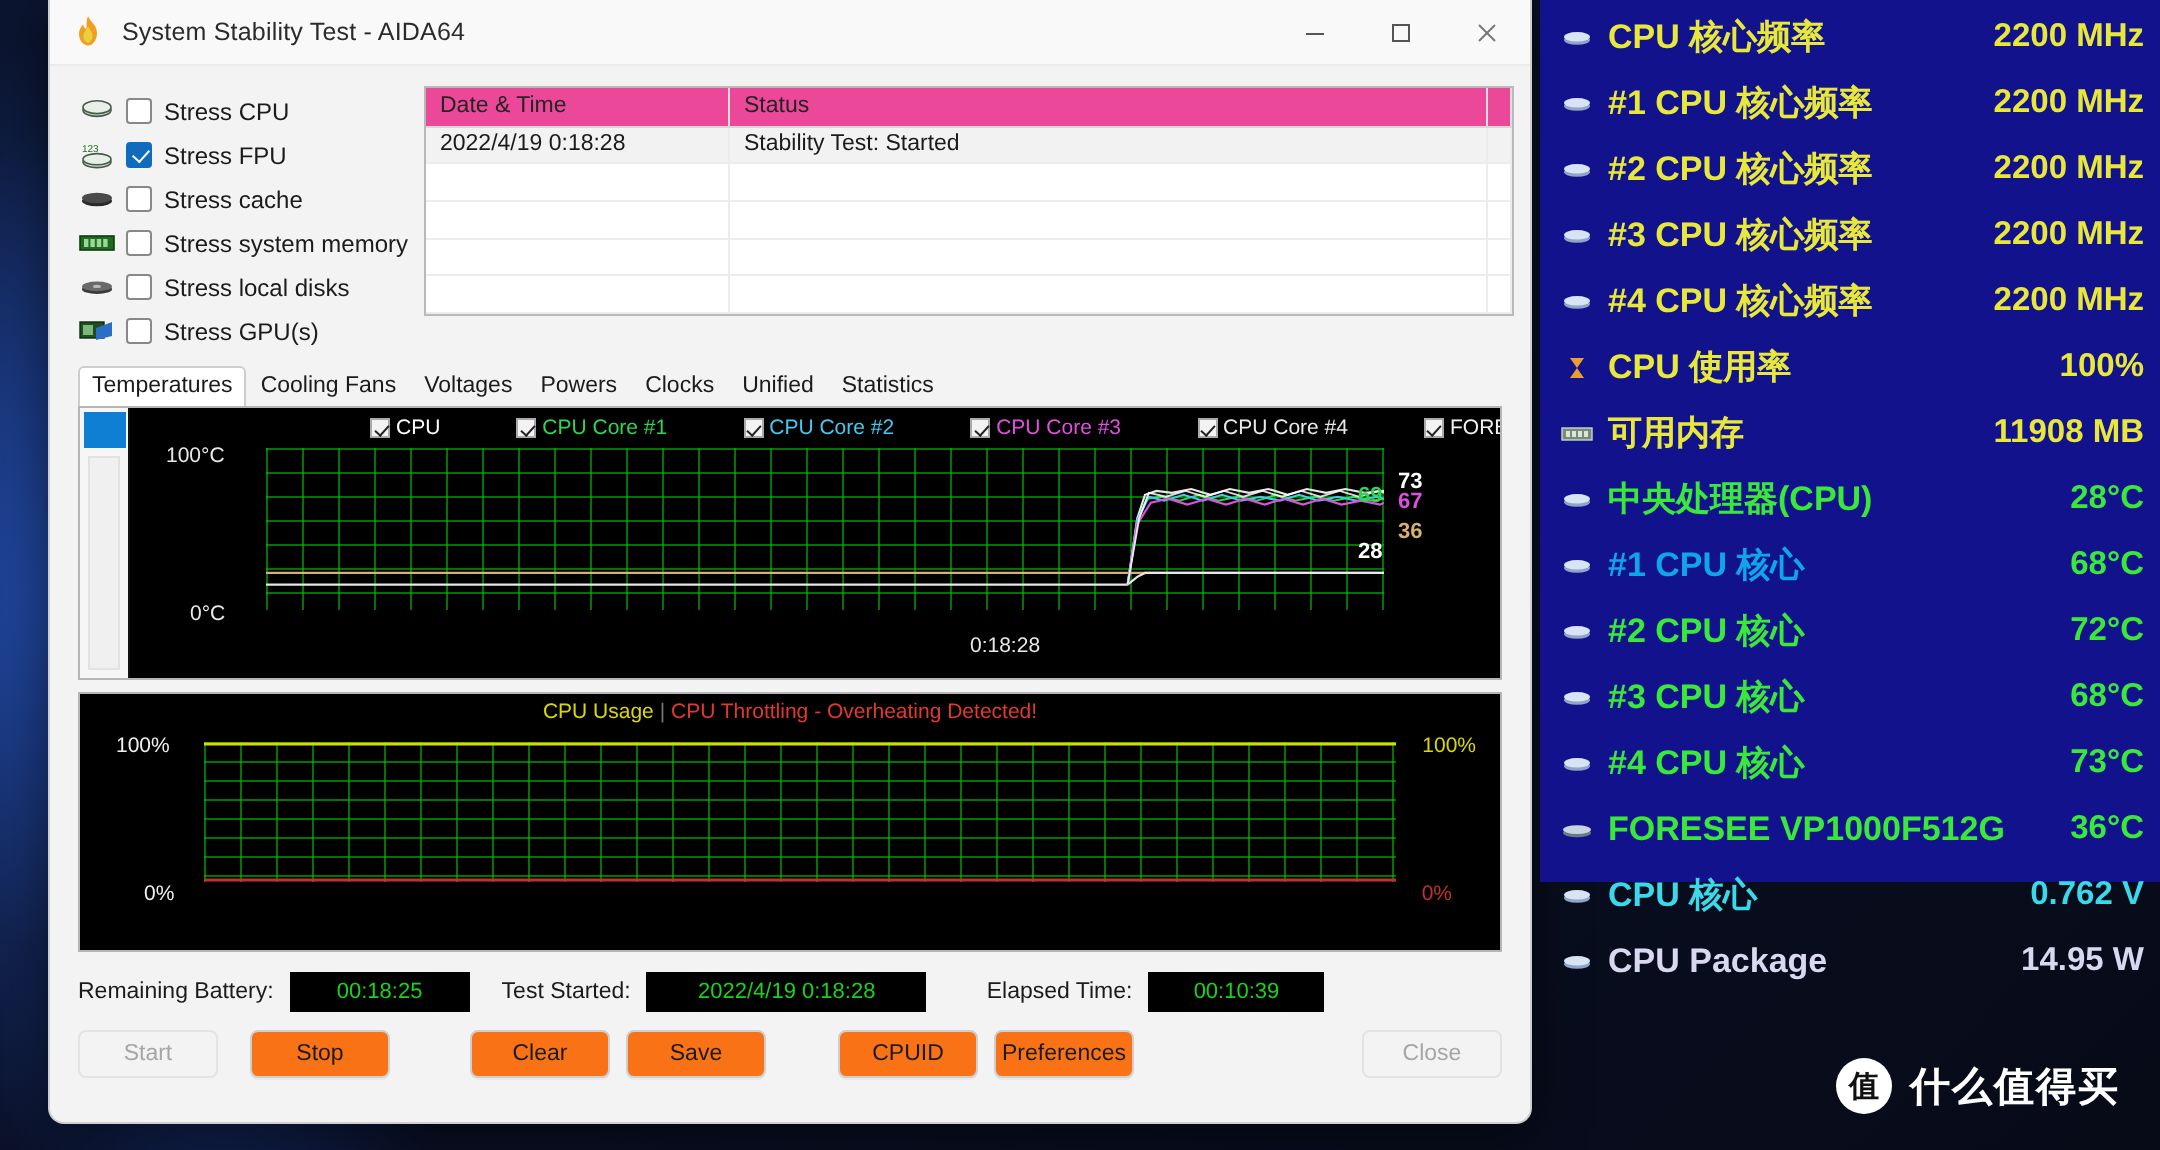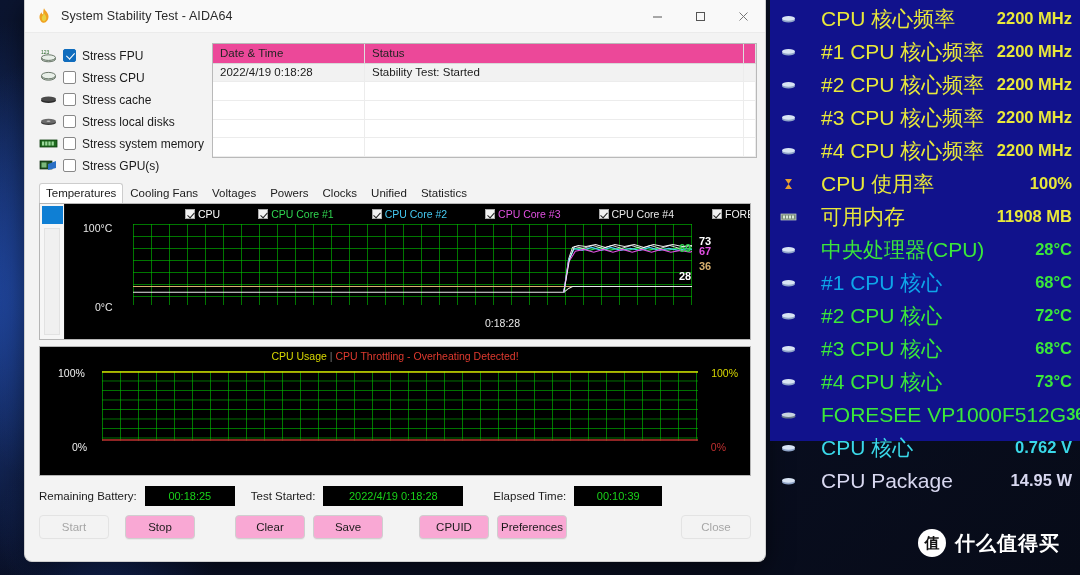--- a/index.html
+++ b/index.html
@@ -158,36 +158,36 @@
   }
   .st-lbl { white-space:nowrap; }
   .st-box {
     background:#000; color:#19d219; font-size:11px; text-align:center;
     padding:4px 0; margin:0 0 0 8px; font-family:"Liberation Sans", sans-serif;
   }
 
   
   #btn-row { display:flex; align-items:center; padding:9px 14px 0 14px; flex:none; }
   .btn {
-    height:24px; min-width:70px; border:1px solid #cfcfcf; background:#f9a8d4;
+    height:24px; min-width:70px; border:1px solid #cfcfcf; background:#f97316;
     border-radius:4px; font-size:11.5px; color:#1b1b1b;
     display:flex; align-items:center; justify-content:center; margin-right:8px;
     box-shadow:0 1px 0 rgba(0,0,0,.04);
   }
   .btn.disabled { color:#a6a6a6; background:#f3f3f3; border-color:#e3e3e3; box-shadow:none; }
 
   
   #osd {
     position:absolute; right:0; top:0; width:310px; height:441px;
     background:#11128c;
     padding:2px 8px 0 10px;
   }
   .osd-row { display:flex; align-items:center; height:33px; }
   .osd-ico { width:17px; height:12px; margin-right:7px; flex:none; }
-  .osd-name { font-size:21px; font-weight:normal; white-space:nowrap;margin-left:17px; }
+  .osd-name { font-size:17px; font-weight:bold; white-space:nowrap; }
   .osd-val { margin-left:auto; font-size:16.5px; font-weight:bold; white-space:nowrap; }
 
   
   #watermark {
     position:absolute; right:20px; bottom:18px; display:flex; align-items:center;
   }
   #wm-badge {
     width:28px; height:28px; border-radius:50%; background:#fff; color:#111;
     display:flex; align-items:center; justify-content:center;
     font-size:15px; font-weight:bold; margin-right:9px;
@@ -228,66 +228,66 @@
           </svg>
       </div>
     </div>
   </div>
 
   <div id="top-area">
     <div id="stress-list">
 
       <div class="stress-row">
         <svg class="stress-ico" viewBox="0 0 19 15">
+          <ellipse cx="9.5" cy="7" rx="7" ry="3.2" fill="#cfd8d0" stroke="#4a5a4a" stroke-width=".8"></ellipse>
+          <ellipse cx="9.5" cy="5.6" rx="7" ry="3.2" fill="#e8efe8" stroke="#4a5a4a" stroke-width=".8"></ellipse>
+        </svg>
+        <div class="cbx"></div>
+        <span class="stress-lbl">Stress CPU</span>
+      </div>
+
+      <div class="stress-row">
+        <svg class="stress-ico" viewBox="0 0 19 15">
           <text x="2" y="6" font-size="5" fill="#2a6a2a" font-family="sans-serif">123</text>
           <ellipse cx="9.5" cy="11" rx="7" ry="2.8" fill="#cfd8d0" stroke="#4a5a4a" stroke-width=".8"></ellipse>
           <ellipse cx="9.5" cy="9.6" rx="7" ry="2.8" fill="#e8efe8" stroke="#4a5a4a" stroke-width=".8"></ellipse>
         </svg>
         <div class="cbx on"></div>
         <span class="stress-lbl">Stress FPU</span>
-      </div>
-
-      <div class="stress-row">
-        <svg class="stress-ico" viewBox="0 0 19 15">
-          <ellipse cx="9.5" cy="7" rx="7" ry="3.2" fill="#cfd8d0" stroke="#4a5a4a" stroke-width=".8"></ellipse>
-          <ellipse cx="9.5" cy="5.6" rx="7" ry="3.2" fill="#e8efe8" stroke="#4a5a4a" stroke-width=".8"></ellipse>
-        </svg>
-        <div class="cbx"></div>
-        <span class="stress-lbl">Stress CPU</span>
       </div>
 
       <div class="stress-row">
         <svg class="stress-ico" viewBox="0 0 19 15">
           <ellipse cx="9.5" cy="8.5" rx="7.5" ry="2.6" fill="#2a2a2a"></ellipse>
           <ellipse cx="9.5" cy="7" rx="7.5" ry="2.6" fill="#4a4a4a"></ellipse>
         </svg>
         <div class="cbx"></div>
         <span class="stress-lbl">Stress cache</span>
-      </div>
-
-      <div class="stress-row">
-        <svg class="stress-ico" viewBox="0 0 19 15">
-          <ellipse cx="9.5" cy="8.6" rx="7.5" ry="2.4" fill="#3a3a3a"></ellipse>
-          <ellipse cx="9.5" cy="7.2" rx="7.5" ry="2.4" fill="#6a6a6a"></ellipse>
-          <ellipse cx="9.5" cy="7.2" rx="2" ry=".8" fill="#bbb"></ellipse>
-        </svg>
-        <div class="cbx"></div>
-        <span class="stress-lbl">Stress local disks</span>
       </div>
 
       <div class="stress-row">
         <svg class="stress-ico" viewBox="0 0 19 15">
           <rect x="1" y="4" width="17" height="7" fill="#1f6a1f" stroke="#0d3d0d" stroke-width=".8"></rect>
           <rect x="3" y="5.5" width="2.2" height="4" fill="#9ad89a"></rect>
           <rect x="6.2" y="5.5" width="2.2" height="4" fill="#9ad89a"></rect>
           <rect x="9.4" y="5.5" width="2.2" height="4" fill="#9ad89a"></rect>
           <rect x="12.6" y="5.5" width="2.2" height="4" fill="#9ad89a"></rect>
         </svg>
         <div class="cbx"></div>
         <span class="stress-lbl">Stress system memory</span>
+      </div>
+
+      <div class="stress-row">
+        <svg class="stress-ico" viewBox="0 0 19 15">
+          <ellipse cx="9.5" cy="8.6" rx="7.5" ry="2.4" fill="#3a3a3a"></ellipse>
+          <ellipse cx="9.5" cy="7.2" rx="7.5" ry="2.4" fill="#6a6a6a"></ellipse>
+          <ellipse cx="9.5" cy="7.2" rx="2" ry=".8" fill="#bbb"></ellipse>
+        </svg>
+        <div class="cbx"></div>
+        <span class="stress-lbl">Stress local disks</span>
       </div>
 
       <div class="stress-row">
         <svg class="stress-ico" viewBox="0 0 19 15">
           <rect x="1" y="3" width="12" height="8" fill="#1f4f1f" stroke="#0d2d0d" stroke-width=".7"></rect>
           <rect x="2.5" y="4.5" width="5" height="5" fill="#7ab87a"></rect>
           <path d="M9 6 L17 3 L17 10 L9 12 Z" fill="#2a6fc4"></path>
         </svg>
         <div class="cbx"></div>
         <span class="stress-lbl">Stress GPU(s)</span>

